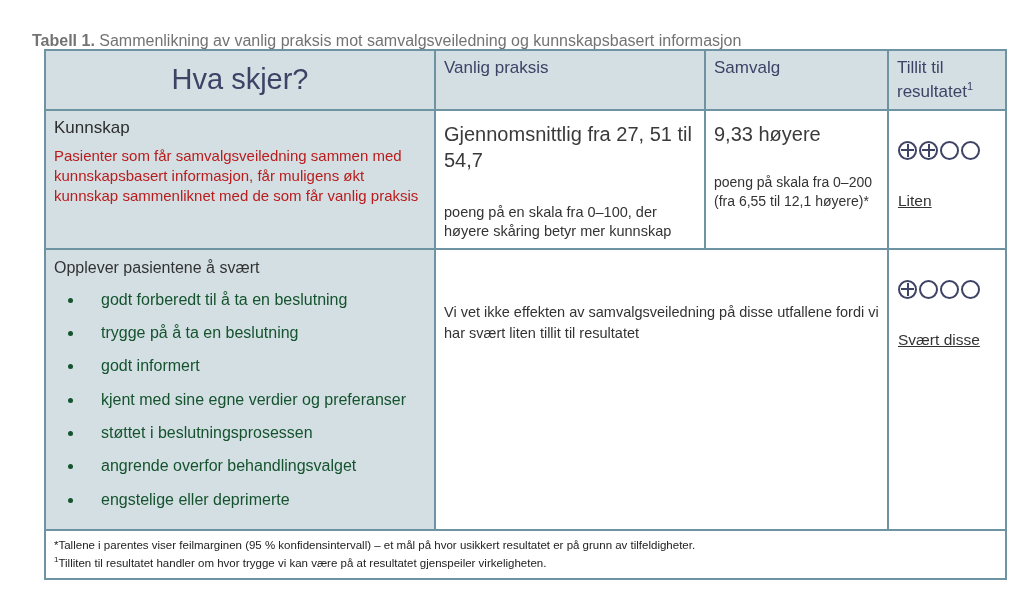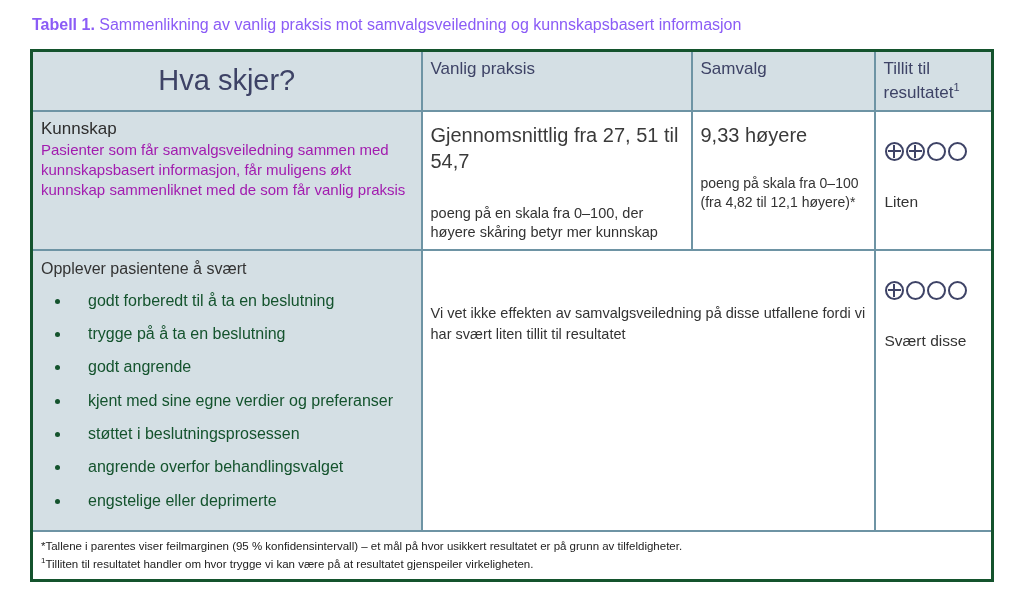--- a/index.html
+++ b/index.html
@@ -1,60 +1,60 @@
 <!DOCTYPE html>
 <html><head>
 <meta charset="utf-8">
 <style>
   * { box-sizing: border-box; }
   html, body { margin: 0; padding: 0; background: #ffffff; }
   body { font-family: "Liberation Sans", sans-serif; color: #333333; }
   .page { position: relative; width: 1024px; height: 598px; background: #ffffff; overflow: hidden; }
 
-  .caption { position: absolute; left: 32px; top: 16px; font-size: 16px; color: #8b5cf6; }
+  .caption { position: absolute; left: 32px; top: 32px; font-size: 16px; color: #737373; }
   .caption .cap-bold { font-weight: bold; }
 
-  table.cmp { position: absolute; left: 30px; top: 49px; width: 961px;
+  table.cmp { position: absolute; left: 44px; top: 49px; width: 961px;
               border-collapse: collapse; table-layout: fixed;
-              border: 3px solid #14532d; }
+              border: 1px solid #14532d; }
   td, th { border: 2px solid #6e94a4; vertical-align: top; padding: 6px 8px; }
 
   col.c1 { width: 390px; }
   col.c2 { width: 270px; }
   col.c3 { width: 183px; }
   col.c4 { width: 118px; }
 
   tr.hdr { height: 58px; }
   tr.r1  { height: 108px; }
   tr.r2  { height: 270px; }
   tr.ftr { height: 45px; }
 
   .blue { background: #d4dfe4; }
 
   th { font-weight: normal; text-align: left; color: #3e4366; font-size: 17px; line-height: 1.3; }
   th.what-hdr { font-size: 29px; text-align: center; vertical-align: middle; padding: 0; }
   th sup { font-size: 11px; }
 
   .cell-title { font-size: 17px; color: #2e2e2e; line-height: 1.25; }
-  .cell-body  { font-size: 15px; line-height: 1.34; margin-top: 1px; color: #a21caf; }
+  .cell-body  { font-size: 15px; line-height: 1.34; margin-top: 8px; color: #b91c1c; }
 
   .big   { font-size: 20px; line-height: 1.3; color: #3a3a3a; padding-top: 4px; }
   .small { font-size: 14.5px; line-height: 1.35; color: #333; }
   .m-usual { margin-top: 30px; }
   .m-shared { margin-top: 26px; font-size: 14px; }
 
   .tillit { padding-top: 30px; padding-left: 9px; }
   .grade { display: flex; align-items: center; }
   .gc { display: inline-block; width: 19px; height: 19px; border: 2px solid #3e4366;
         border-radius: 50%; margin-right: 2px; position: relative; flex: 0 0 auto; }
   .gc.filled::before { content: ""; position: absolute; left: 1px; right: 1px; top: 50%;
         height: 2px; margin-top: -1px; background: #3e4366; }
   .gc.filled::after  { content: ""; position: absolute; top: 1px; bottom: 1px; left: 50%;
         width: 2px; margin-left: -1px; background: #3e4366; }
-  .grade-label { margin-top: 32px; font-size: 15.5px; color: #333; }
+  .grade-label { margin-top: 32px; font-size: 15.5px; color: #333; text-decoration: underline; }
 
   .r2-what { font-size: 16px; line-height: 1.3; padding-top: 2px; }
   ul.bullets { list-style: disc; margin: 11px 0 0 0; padding-left: 30px; }
   ul.bullets li { padding-left: 17px; margin-bottom: 12.5px; font-size: 16px; line-height: 1.3; color: #14532d; }
 
   td.merged { padding-top: 52px; padding-left: 8px; }
   .merged-text { font-size: 14.5px; line-height: 1.45; color: #333; max-width: 440px; }
 
   td.footer { padding: 5px 8px; }
   .note { font-size: 11.5px; line-height: 1.55; color: #222; }
@@ -89,40 +89,40 @@
       <td class="blue">
         <div class="cell-title">Kunnskap</div>
         <div class="cell-body">Pasienter som får samvalgsveiledning sammen med kunnskapsbasert informasjon, får muligens økt kunnskap sammenliknet med de som får vanlig praksis</div>
       </td>
       <td>
         <div class="big">Gjennomsnittlig fra 27, 51 til 54,7</div>
         <div class="small m-usual">poeng på en skala fra 0–100, der høyere skåring betyr mer kunnskap</div>
       </td>
       <td>
         <div class="big">9,33 høyere</div>
-        <div class="small m-shared">poeng på skala fra 0–100 (fra 4,82 til 12,1 høyere)*</div>
+        <div class="small m-shared">poeng på skala fra 0–200 (fra 6,55 til 12,1 høyere)*</div>
       </td>
       <td class="tillit">
         <div class="grade">
               <span class="gc filled"></span>
               <span class="gc filled"></span>
               <span class="gc"></span>
               <span class="gc"></span>
             </div>
         <div class="grade-label">Liten</div>
       </td>
     </tr>
 
     <tr class="r2">
       <td class="blue">
         <div class="r2-what">Opplever pasientene å svært</div>
         <ul class="bullets">
           <li>godt forberedt til å ta en beslutning</li>
           <li>trygge på å ta en beslutning</li>
-          <li>godt angrende</li>
+          <li>godt informert</li>
           <li>kjent med sine egne verdier og preferanser</li>
           <li>støttet i beslutningsprosessen</li>
           <li>angrende overfor behandlingsvalget</li>
           <li>engstelige eller deprimerte</li>
         </ul>
       </td>
       <td class="merged" colspan="2">
         <div class="merged-text">Vi vet ikke effekten av samvalgsveiledning på disse utfallene fordi vi har svært liten tillit til resultatet</div>
       </td>
       <td class="tillit">

